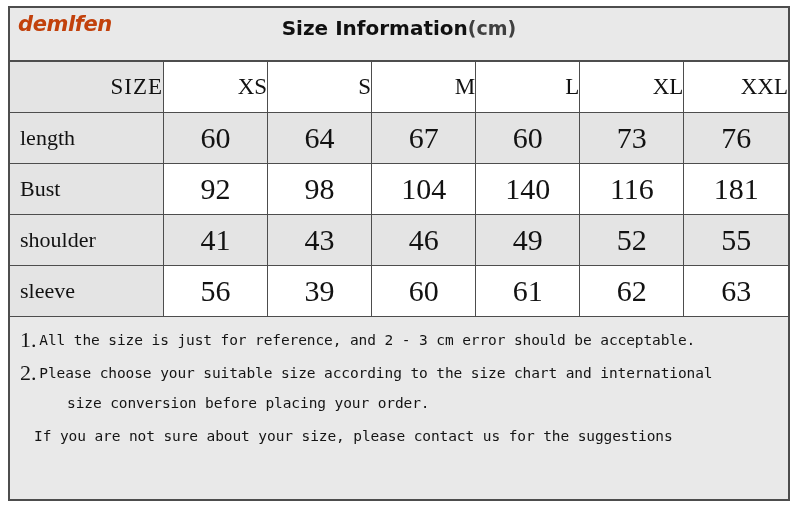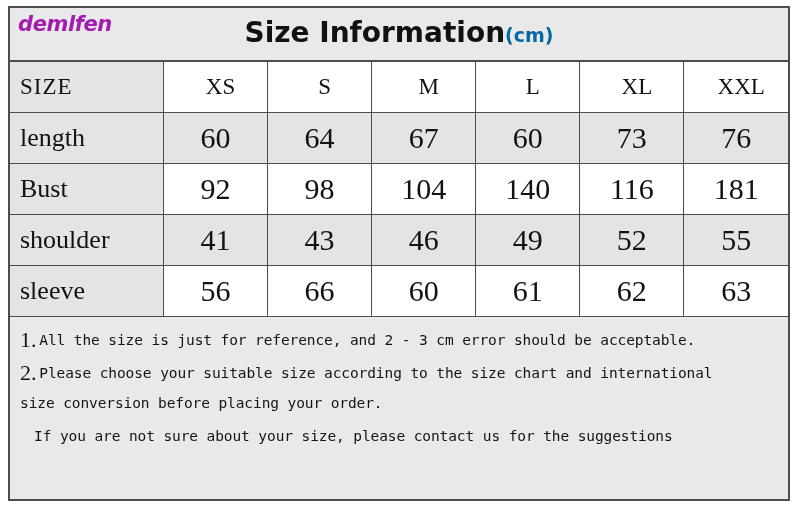--- a/index.html
+++ b/index.html
@@ -46,42 +46,42 @@
   }
   .brand-logo {
     position: absolute;
     left: 8px;
     top: 4px;
     font-family: "DejaVu Sans", "Liberation Sans", sans-serif;
     font-style: italic;
     font-weight: bold;
     font-size: 21px;
     letter-spacing: -0.4px;
-    color: #a21caf;
+    color: #c2410c;
   }
   .title-wrap {
     position: absolute;
     left: 0;
     right: 0;
     top: 8px;
     text-align: center;
     white-space: nowrap;
   }
   .title-main {
     font-family: "DejaVu Sans", "Liberation Sans", sans-serif;
     font-weight: bold;
-    font-size: 28px;
+    font-size: 20px;
     color: #111111;
     letter-spacing: 0px;
   }
   .title-unit {
     font-family: "DejaVu Sans", "Liberation Sans", sans-serif;
     font-weight: bold;
     font-size: 19px;
-    color: #0369a1;
+    color: #404040;
     margin-left: 0;
   }
 
   
   .size-table {
     width: 100%;
     border-collapse: collapse;
     table-layout: fixed;
     flex: 0 0 auto;
   }
@@ -94,37 +94,37 @@
     font-family: "Liberation Serif", "DejaVu Serif", serif;
     font-size: 30px;
     color: #121212;
     background: #ffffff;
   }
   .size-table tr td:first-child {
     width: 143px;
     text-align: left;
     padding-left: 10px;
     background: #e4e4e4;
-    font-size: 26px;
+    font-size: 22px;
   }
   .size-table tr.row-shaded td {
     background: #e4e4e4;
   }
   .size-table td.hdr {
     font-size: 23px;
     padding-left: 10px;
   }
   .size-table tr.row-head td:first-child {
     font-size: 23px;
     letter-spacing: 1px;
   }
   
   .size-table tr td:first-child { border-left: none; }
   .size-table tr td:last-child  { border-right: none; }
-  .size-table tr.row-head td    { border-top: none; }
+  .size-table tr.row-head td    { border-top: none; text-align: right; }
 
   
   .notes {
     flex: 1 1 auto;
     background: #e9e9e9;
     padding: 8px 10px 0 10px;
     box-sizing: border-box;
   }
   .note {
     display: block;
@@ -141,20 +141,21 @@
   .note-num {
     font-family: "Liberation Serif", "DejaVu Serif", serif;
     font-size: 22px;
     line-height: 21px;
     vertical-align: -2px;
     margin-right: 3px;
   }
   .note-line2 {
     display: block;
     margin-top: 9px;
+    margin-left: 47px;
   }
 </style>
 </head>
 <body>
 
 <div id="page">
   <div class="card">
 
     <div class="header-band">
       <div class="brand-logo">demlfen</div>
@@ -201,21 +202,21 @@
           <td>43</td>
           <td>46</td>
           <td>49</td>
           <td>52</td>
           <td>55</td>
         </tr>
 
         <tr>
           <td>sleeve</td>
           <td>56</td>
-          <td>66</td>
+          <td>39</td>
           <td>60</td>
           <td>61</td>
           <td>62</td>
           <td>63</td>
         </tr>
       </tbody>
     </table>
 
     <div class="notes">
 

